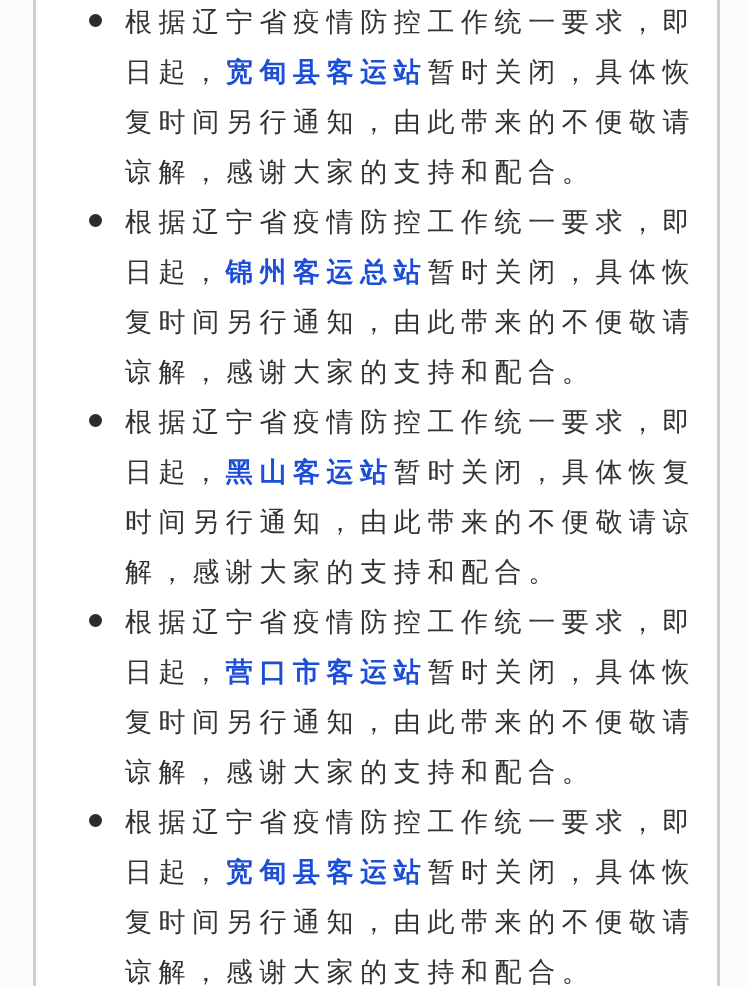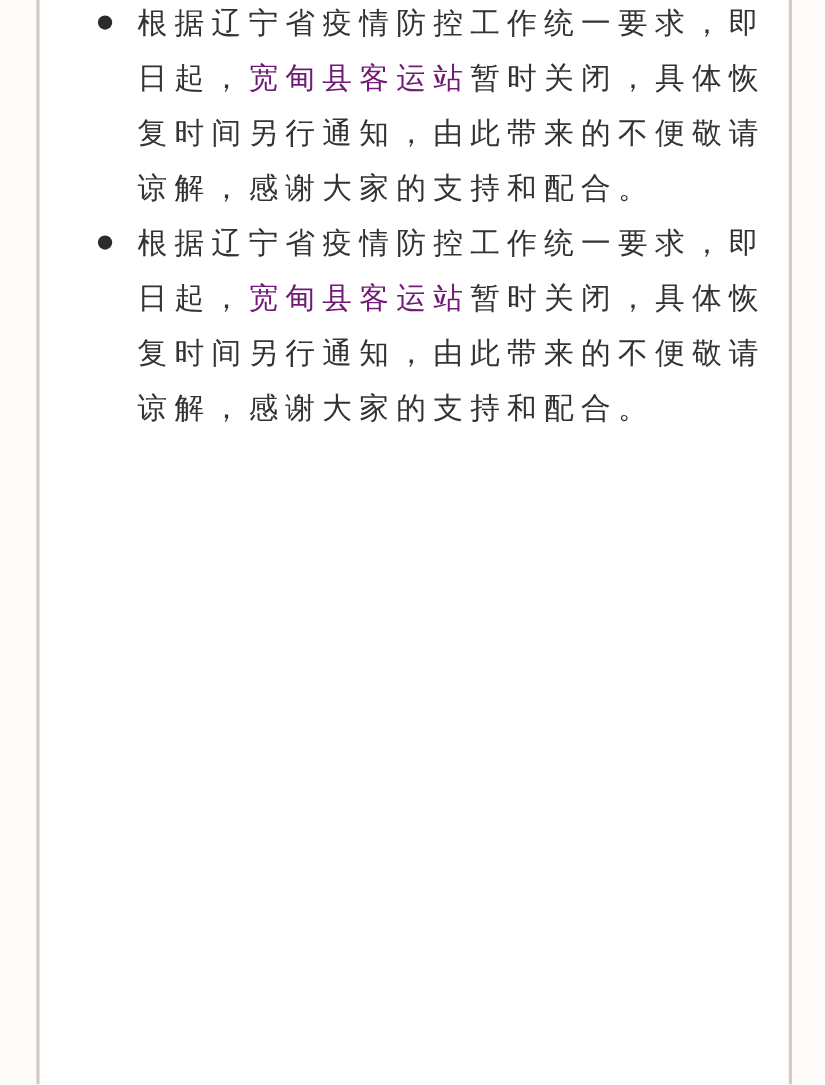--- a/index.html
+++ b/index.html
@@ -53,31 +53,40 @@
   .bullet {
     position: absolute;
     left: -36px;
     top: 17px;
     width: 13px;
     height: 13px;
     border-radius: 50%;
     background: #2b2b2b;
   }
   .station {
-    color: #701a75;
-    font-weight: normal;
+    color: #1d4ed8;
+    font-weight: bold;
   }
 </style>
 </head>
 <body>
 
 <div class="outer-left"></div>
 <div class="frame"></div>
 <div class="outer-right"></div>
 
 <ul class="list">
   <li class="item">
     <span class="bullet"></span><span>根据辽宁省疫情防控工作统一要求，即日起，</span><span class="station">宽甸县客运站</span><span>暂时关闭，具体恢复时间另行通知，由此带来的不便敬请谅解，感谢大家的支持和配合。</span>
   </li>
   <li class="item">
+    <span class="bullet"></span><span>根据辽宁省疫情防控工作统一要求，即日起，</span><span class="station">锦州客运总站</span><span>暂时关闭，具体恢复时间另行通知，由此带来的不便敬请谅解，感谢大家的支持和配合。</span>
+  </li>
+  <li class="item">
+    <span class="bullet"></span><span>根据辽宁省疫情防控工作统一要求，即日起，</span><span class="station">黑山客运站</span><span>暂时关闭，具体恢复时间另行通知，由此带来的不便敬请谅解，感谢大家的支持和配合。</span>
+  </li>
+  <li class="item">
+    <span class="bullet"></span><span>根据辽宁省疫情防控工作统一要求，即日起，</span><span class="station">营口市客运站</span><span>暂时关闭，具体恢复时间另行通知，由此带来的不便敬请谅解，感谢大家的支持和配合。</span>
+  </li>
+  <li class="item">
     <span class="bullet"></span><span>根据辽宁省疫情防控工作统一要求，即日起，</span><span class="station">宽甸县客运站</span><span>暂时关闭，具体恢复时间另行通知，由此带来的不便敬请谅解，感谢大家的支持和配合。</span>
   </li>
 </ul>
 
 </body></html>

